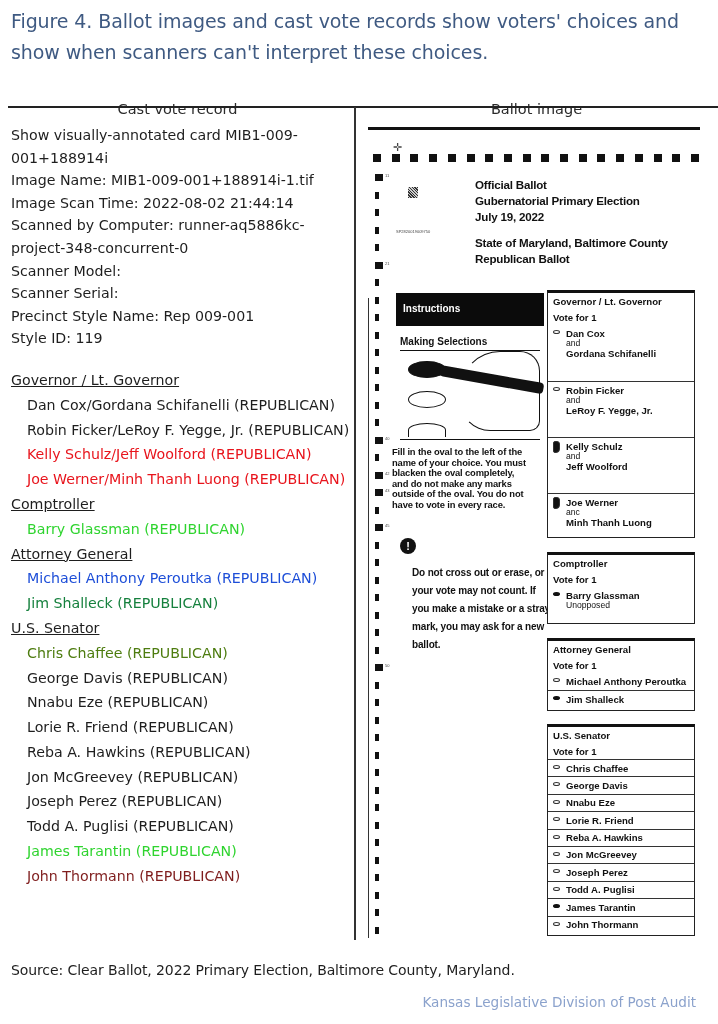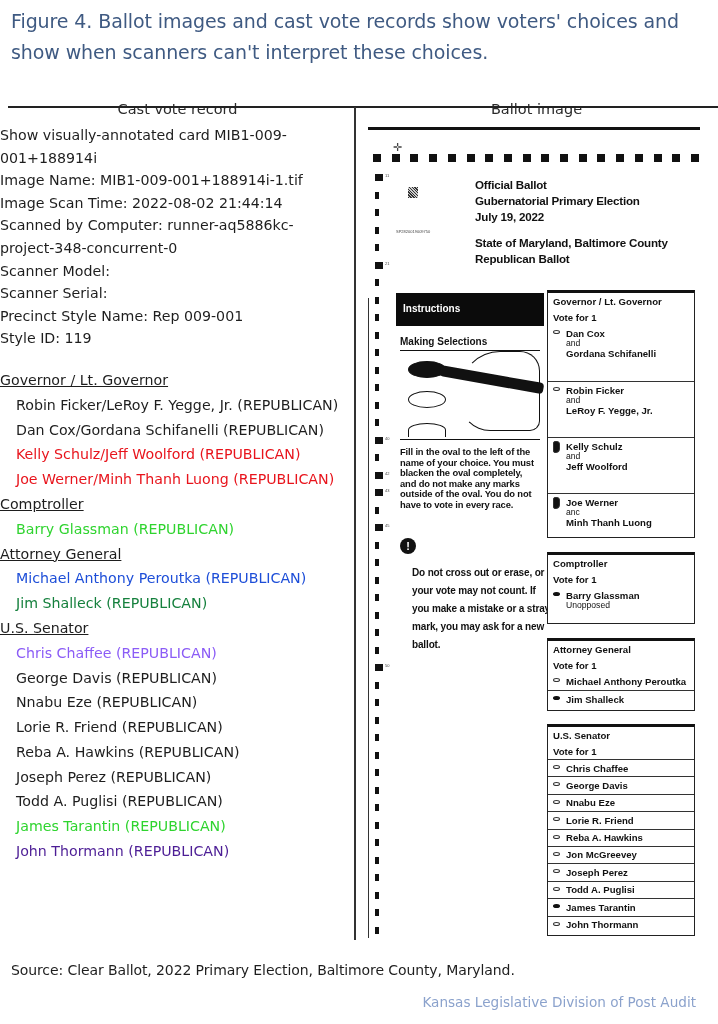--- a/index.html
+++ b/index.html
@@ -15,21 +15,21 @@
     position: absolute; top: 78px; font-family: "DejaVu Sans", sans-serif;
     font-size: 14.5px; color: #2a2a2a; text-align: center; margin-top: 23px;
   }
   .hdr-left { left: 0; width: 355px; }
   .hdr-right { left: 355px; width: 363px; }
   .hrule { position: absolute; left: 8px; right: 0; top: 106px; height: 2px; background: #222; }
   .vrule { position: absolute; left: 354px; top: 107px; width: 1.5px; height: 833px; background: #333; }
 
   
   .cvr {
-    position: absolute; left: 0; top: 124px; width: 340px;
+    position: absolute; left: 11px; top: 124px; width: 340px;
     font-family: "DejaVu Sans", sans-serif; font-size: 14.2px; line-height: 22.6px; color: #1e1e1e;
   }
   .cvr .meta div { }
   .cvr .contests { margin-top: 18px; }
   .cvr .contest-title { text-decoration: underline; }
   .cvr .choice { display: block; line-height: 24.8px; }
 
   
   .ballot { position: absolute; left: 356px; top: 108px; width: 362px; height: 832px; font-family: "Liberation Sans", sans-serif; color: #111; }
   .b-topline { position: absolute; left: 12px; top: 19px; width: 332px; height: 3px; background: #111; }
@@ -46,21 +46,21 @@
   .b-header { position: absolute; left: 119px; top: 69px; font-weight: bold; font-size: 11.6px; line-height: 16px; letter-spacing: -0.2px; }
   .b-header .gap { height: 10px; }
 
   .b-instr-bar { position: absolute; left: 40px; top: 185px; width: 148px; height: 33px; background: #0b0b0b; color: #fff; font-size: 10px; font-weight: bold; padding: 10px 7px; }
   .b-mksel { position: absolute; left: 44px; top: 228px; font-size: 10px; font-weight: bold; }
   .b-illus { position: absolute; left: 44px; top: 242px; width: 140px; height: 90px; border-top: 1px solid #111; border-bottom: 1px solid #111; }
   .b-illus .ov { position: absolute; left: 8px; width: 38px; height: 17px; border: 1.5px solid #111; border-radius: 50%; }
   .b-illus .ov.filled { background: #111; }
   .b-illus .pen { position: absolute; left: 40px; top: 14px; width: 105px; height: 11px; background: #111; transform: rotate(10deg); transform-origin: left center; border-radius: 4px; }
   .b-illus .hand { position: absolute; left: 60px; top: 0px; width: 80px; height: 80px; border: 1.5px solid #111; border-radius: 40px 20px 10px 30px; border-left-color: transparent; }
-  .b-instr-text { position: absolute; left: 44px; top: 339px; width: 140px; font-size: 9.4px; line-height: 10.6px; font-weight: bold; letter-spacing: -0.15px; }
+  .b-instr-text { position: absolute; left: 36px; top: 339px; width: 140px; font-size: 9.4px; line-height: 10.6px; font-weight: bold; letter-spacing: -0.15px; }
   .b-alert { position: absolute; left: 44px; top: 430px; width: 16px; height: 16px; border-radius: 50%; background: #111; color: #fff; font-size: 11px; font-weight: bold; text-align: center; line-height: 16px; }
   .b-warn-text { position: absolute; left: 44px; top: 456px; width: 142px; font-size: 10px; line-height: 18px; font-weight: bold; letter-spacing: -0.15px; margin-left: 12px; }
 
   .box { position: absolute; border: 1px solid #222; border-top: 3px solid #111; background: #fff; }
   .box .bt { font-size: 9.6px; font-weight: bold; padding: 2px 5px 0; line-height: 14px; }
   .box .row { position: relative; border-top: 1px solid #333; font-size: 9.6px; font-weight: bold; line-height: 11px; padding: 3px 5px 3px 18px; }
   .box .row.first { border-top: none; }
   .box .row .oval { position: absolute; left: 5px; top: 5px; width: 7px; height: 4px; border: 1px solid #333; border-radius: 50%; }
   .box .row .oval.filled { background: #111; border-color: #111; }
   .box .row .oval.scribble { width: 7px; height: 12px; background: #111; border-radius: 2px 3px 4px 2px; top: 3px; }
@@ -87,39 +87,40 @@
     <div>Image Name: MIB1-009-001+188914i-1.tif</div>
     <div>Image Scan Time: 2022-08-02 21:44:14</div>
     <div>Scanned by Computer: runner-aq5886kc-project-348-concurrent-0</div>
     <div>Scanner Model:</div>
     <div>Scanner Serial:</div>
     <div>Precinct Style Name: Rep 009-001</div>
     <div>Style ID: 119</div>
   </div>
   <div class="contests" id="cvr-contests">
       <div class="contest-title" style="line-height: 24.8px;">Governor / Lt. Governor</div>
+      <div class="choice" style="text-indent: 16px; color: rgb(30, 30, 30);">Dan Cox/Gordana Schifanelli (REPUBLICAN)</div>
       <div class="choice" style="text-indent: 16px; color: rgb(30, 30, 30);">Robin Ficker/LeRoy F. Yegge, Jr. (REPUBLICAN)</div>
-      <div class="choice" style="text-indent: 16px; color: rgb(30, 30, 30);">Dan Cox/Gordana Schifanelli (REPUBLICAN)</div>
       <div class="choice" style="text-indent: 16px; color: rgb(232, 20, 28);">Kelly Schulz/Jeff Woolford (REPUBLICAN)</div>
       <div class="choice" style="text-indent: 16px; color: rgb(232, 20, 28);">Joe Werner/Minh Thanh Luong (REPUBLICAN)</div>
       <div class="contest-title" style="line-height: 24.8px;">Comptroller</div>
       <div class="choice" style="text-indent: 16px; color: rgb(47, 212, 47);">Barry Glassman (REPUBLICAN)</div>
       <div class="contest-title" style="line-height: 24.8px;">Attorney General</div>
       <div class="choice" style="text-indent: 16px; color: #1d4ed8;">Michael Anthony Peroutka (REPUBLICAN)</div>
       <div class="choice" style="text-indent: 16px; color: #15803d;">Jim Shalleck (REPUBLICAN)</div>
       <div class="contest-title" style="line-height: 24.8px;">U.S. Senator</div>
-      <div class="choice" style="text-indent: 16px; color: #8b5cf6;">Chris Chaffee (REPUBLICAN)</div>
+      <div class="choice" style="text-indent: 16px; color: #4d7c0f;">Chris Chaffee (REPUBLICAN)</div>
       <div class="choice" style="text-indent: 16px; color: rgb(30, 30, 30);">George Davis (REPUBLICAN)</div>
       <div class="choice" style="text-indent: 16px; color: rgb(30, 30, 30);">Nnabu Eze (REPUBLICAN)</div>
       <div class="choice" style="text-indent: 16px; color: rgb(30, 30, 30);">Lorie R. Friend (REPUBLICAN)</div>
       <div class="choice" style="text-indent: 16px; color: rgb(30, 30, 30);">Reba A. Hawkins (REPUBLICAN)</div>
+      <div class="choice" style="text-indent: 16px; color: rgb(30, 30, 30);">Jon McGreevey (REPUBLICAN)</div>
       <div class="choice" style="text-indent: 16px; color: rgb(30, 30, 30);">Joseph Perez (REPUBLICAN)</div>
       <div class="choice" style="text-indent: 16px; color: rgb(30, 30, 30);">Todd A. Puglisi (REPUBLICAN)</div>
       <div class="choice" style="text-indent: 16px; color: rgb(47, 212, 47);">James Tarantin (REPUBLICAN)</div>
-      <div class="choice" style="text-indent: 16px; color: #4c1d95;">John Thormann (REPUBLICAN)</div>
+      <div class="choice" style="text-indent: 16px; color: #7f1d1d;">John Thormann (REPUBLICAN)</div>
     </div>
 </div>
 
 <div class="ballot">
   <div class="b-topline"></div>
   <div class="b-crosshair">✛</div>
   <div class="b-topmarks" id="b-topmarks">
       <span></span>
       <span></span>
       <span></span>

